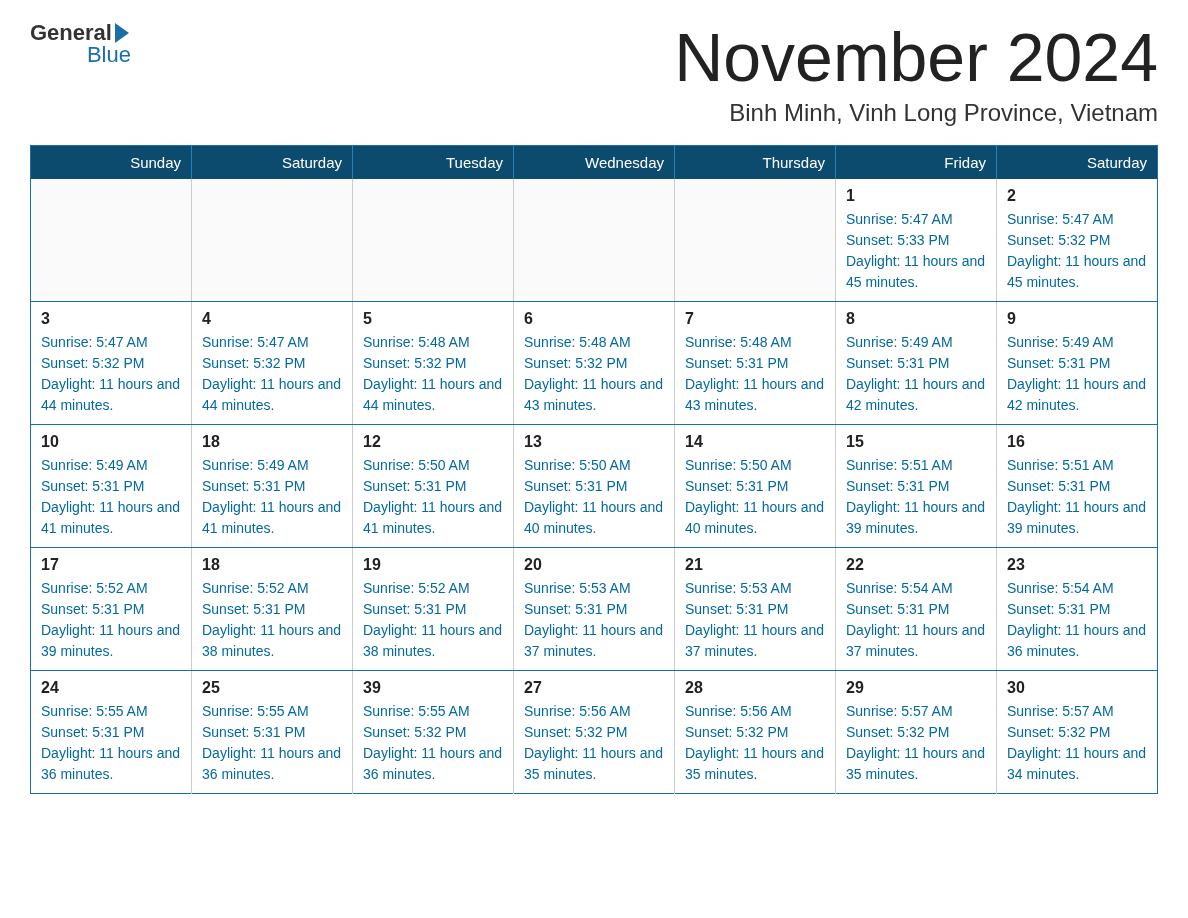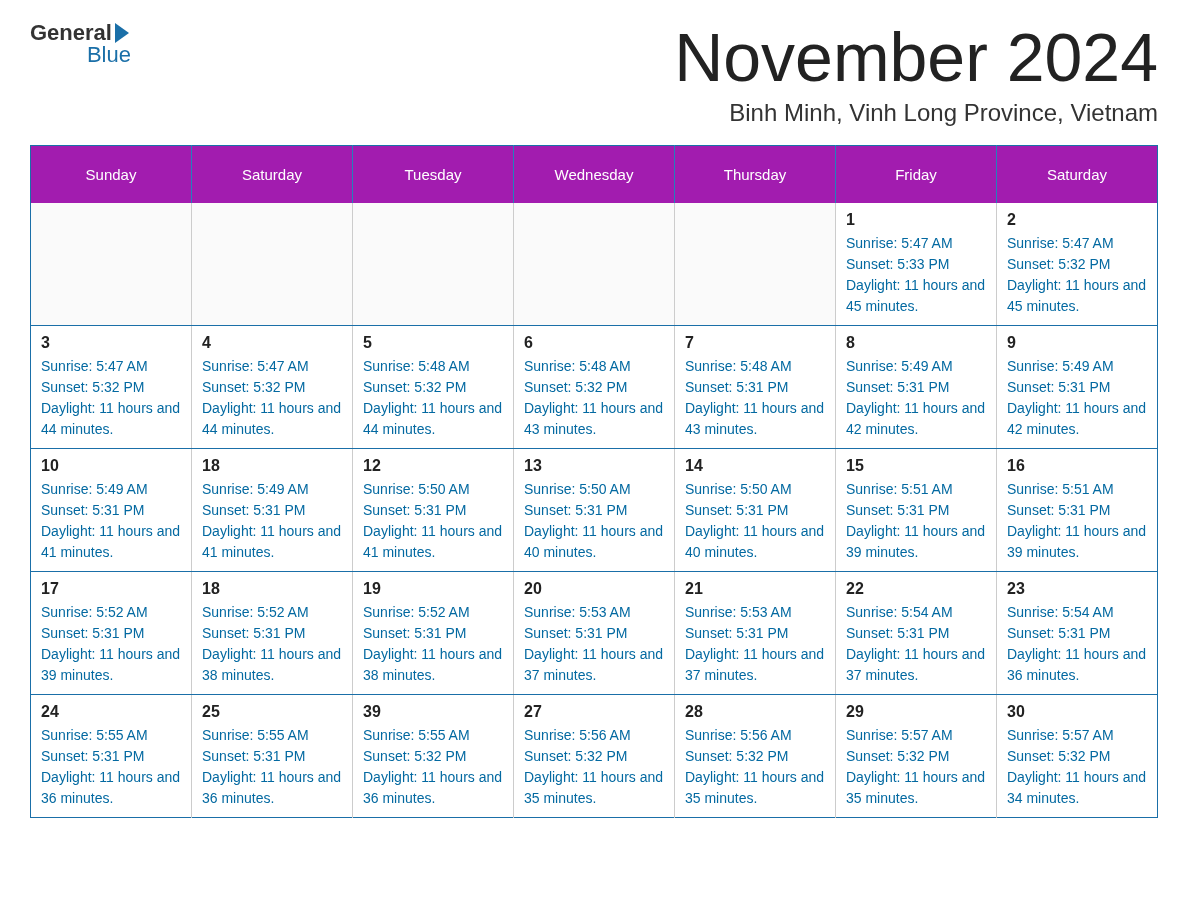--- a/index.html
+++ b/index.html
@@ -56,26 +56,26 @@
       font-size: 24px;
       color: #333;
       margin-top: 4px;
     }
     .calendar {
       width: 100%;
       border-collapse: collapse;
       border: 1.5px solid #1a6fa8;
     }
     .calendar th {
-      background-color: #a21caf;
+      background-color: #0c4a6e;
       color: #fff;
       font-size: 15px;
       font-weight: normal;
-      padding: 20px 10px;
-      text-align: center;
+      padding: 8px 10px;
+      text-align: right;
       border-right: 1px solid #2580bb;
     }
     .calendar th:last-child { border-right: none; margin-top: 12px; }
     .calendar td {
       vertical-align: top;
       padding: 8px 10px;
       border-right: 1px solid #ccc;
       border-bottom: 1.5px solid #1a6fa8;
       font-size: 13px;
       color: #333;

